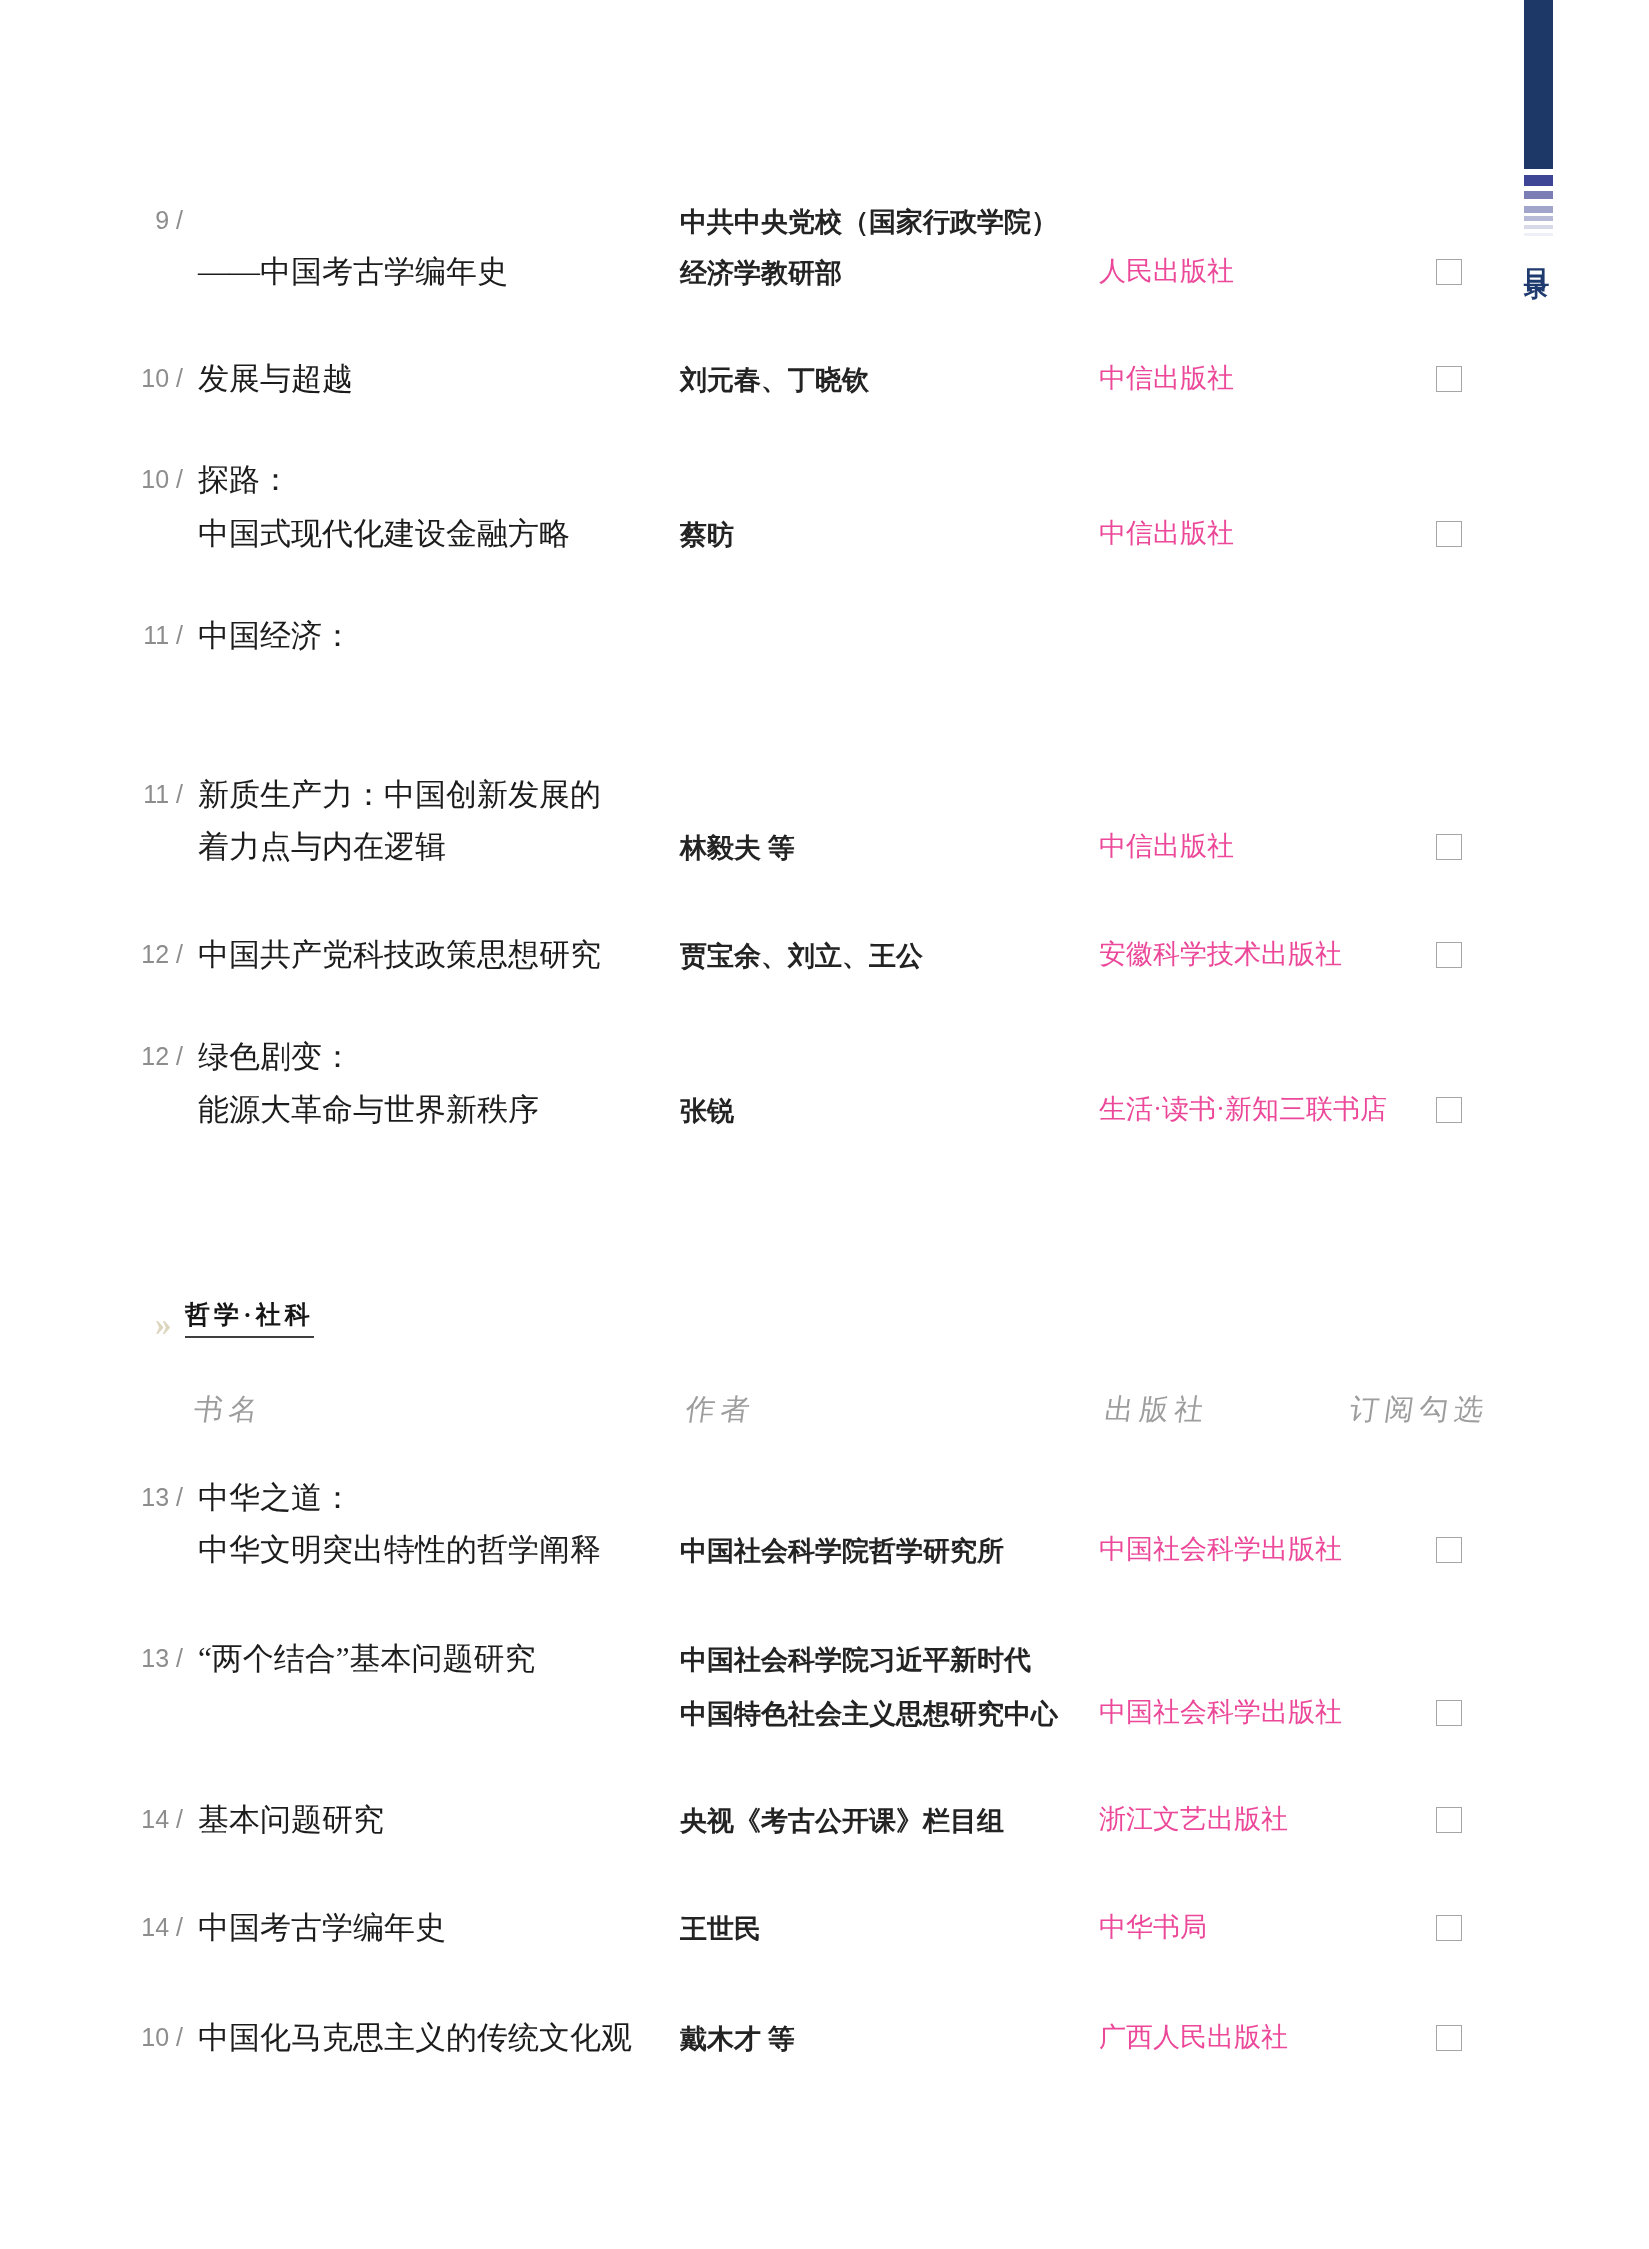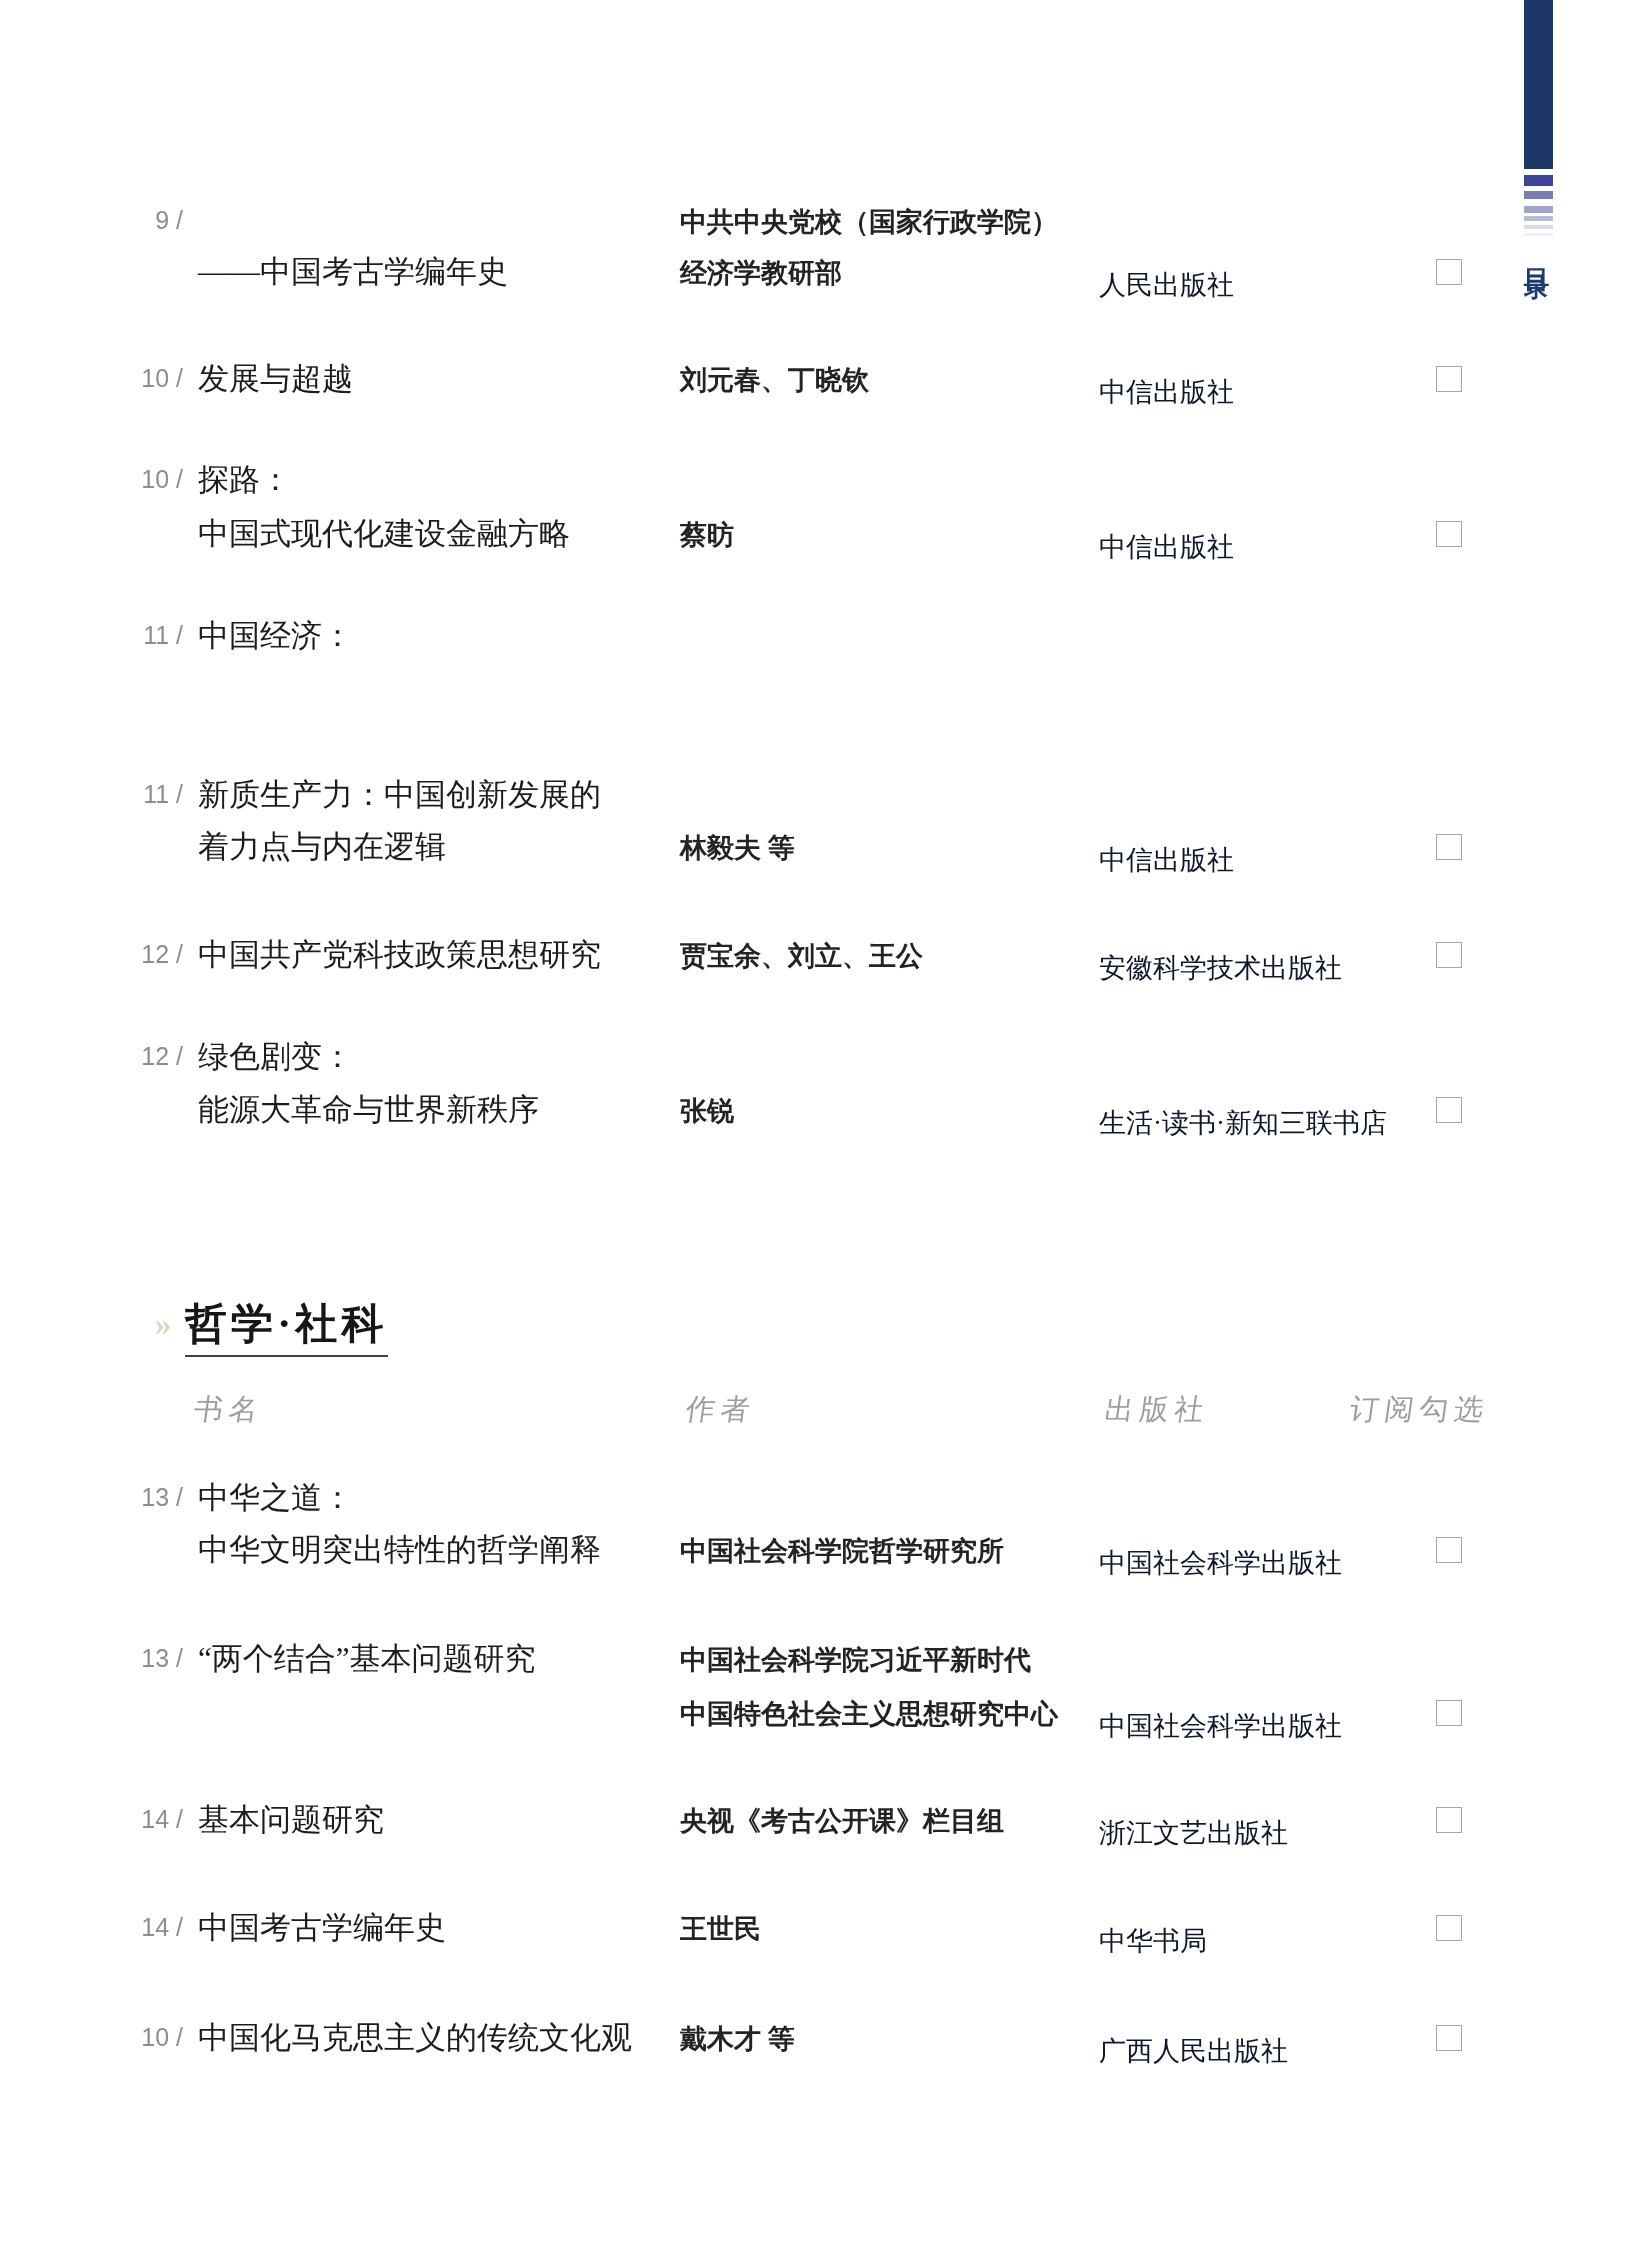--- a/index.html
+++ b/index.html
@@ -19,35 +19,35 @@
   }
   .title {
     position: absolute; left: 198px; top: 0;
     font-size: 31px; line-height: 1.05; color: #1c1c1c; white-space: nowrap;
   }
   .author {
     position: absolute; left: 680px; top: 3.3px;
     font-size: 27px; line-height: 1.05; color: #232323; white-space: nowrap; font-weight: bold;
   }
   .pub {
-    position: absolute; left: 1099px; top: 15px;
-    font-size: 27px; line-height: 1.05; color: #0f172a; white-space: nowrap;
+    position: absolute; left: 1099px; top: 1px;
+    font-size: 27px; line-height: 1.05; color: #ec4899; white-space: nowrap;
   }
   .checkbox {
     position: absolute; left: 1436px; top: 3.3px;
     width: 25.6px; height: 25.6px; box-sizing: border-box;
     border: 1.6px solid #a6a6a6; background: #ffffff;
   }
   .section-marker {
     position: absolute; left: 155px; top: 6.6px;
     font-size: 33px; line-height: 1; font-weight: bold; color: #dcd6bf;
   }
   .section-title {
     position: absolute; left: 185px; top: 0;
-    font-size: 42px; line-height: 1.1; font-weight: bold; color: #161616;
+    font-size: 25px; line-height: 1.1; font-weight: bold; color: #161616;
     letter-spacing: 4.1px; padding-bottom: 7.4px; border-bottom: 2.5px solid #3f3f3f;
     white-space: nowrap;
   }
   .colhead {
     position: absolute; top: 0;
     font-size: 29px; line-height: 1.05; color: #9d9d9d;
     letter-spacing: 5.8px; white-space: nowrap;
     transform: skewX(-8deg);
   }
   .bar { position: absolute; left: 1524px; width: 29px; }

